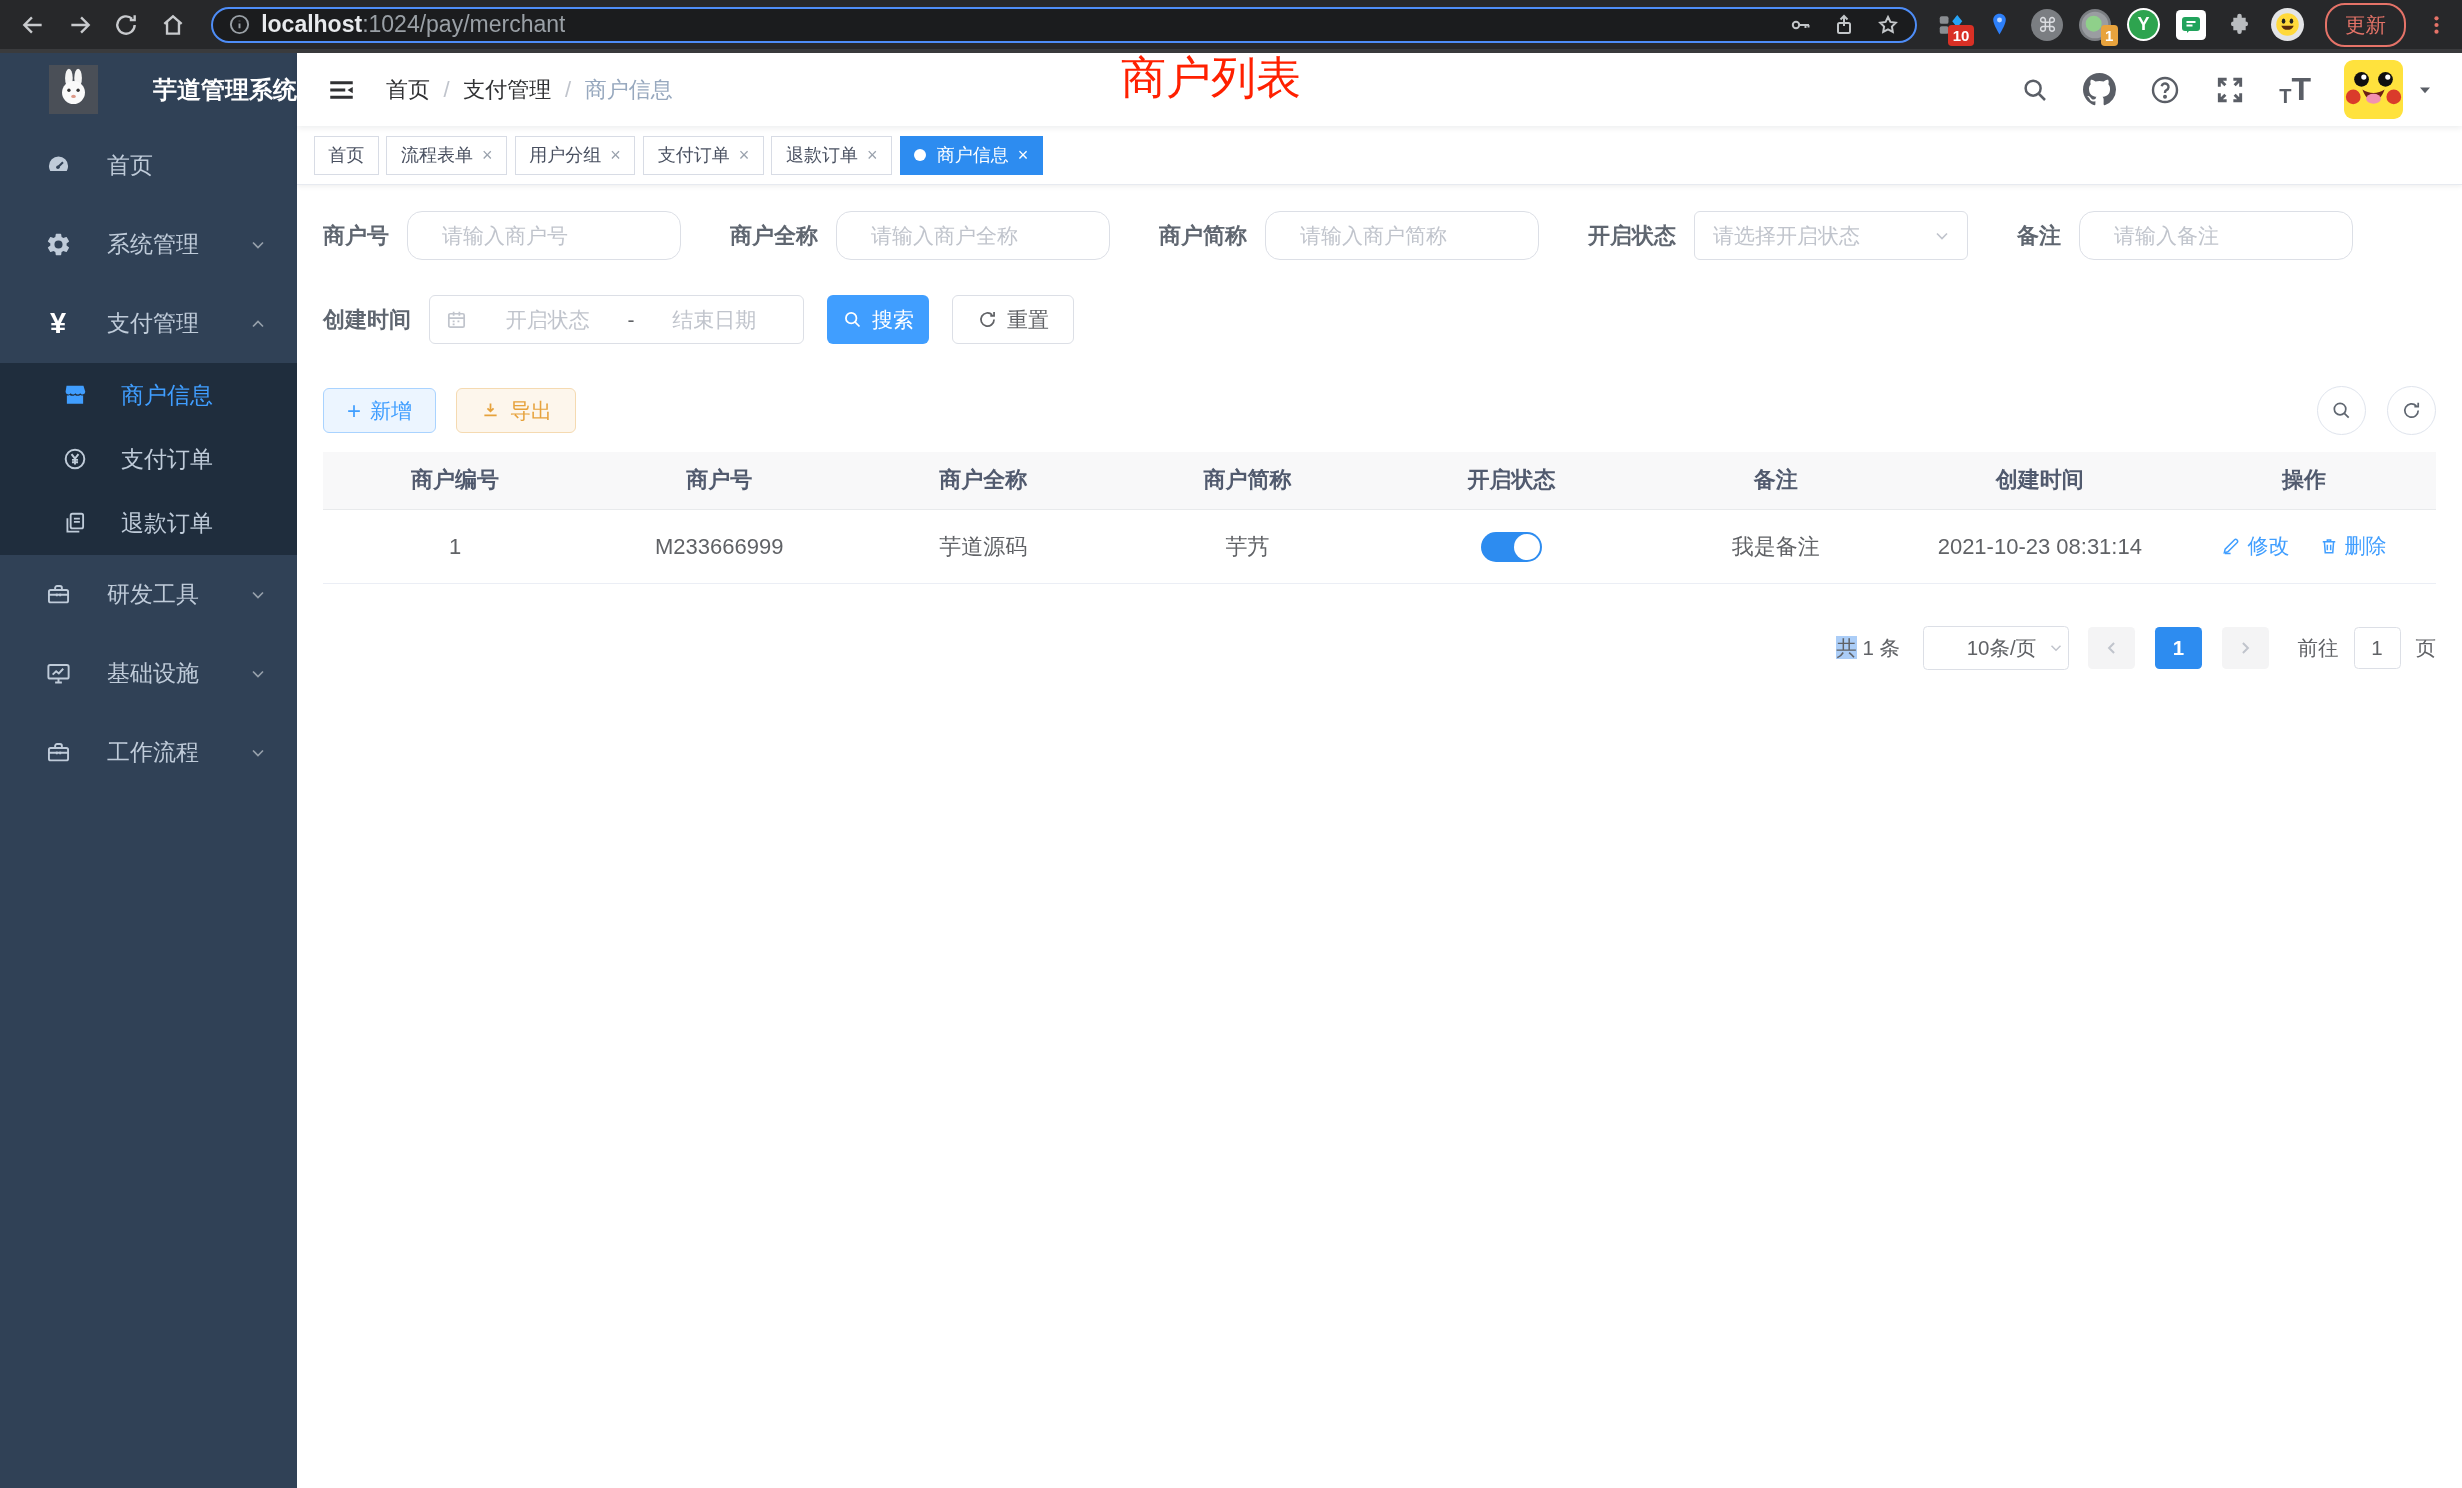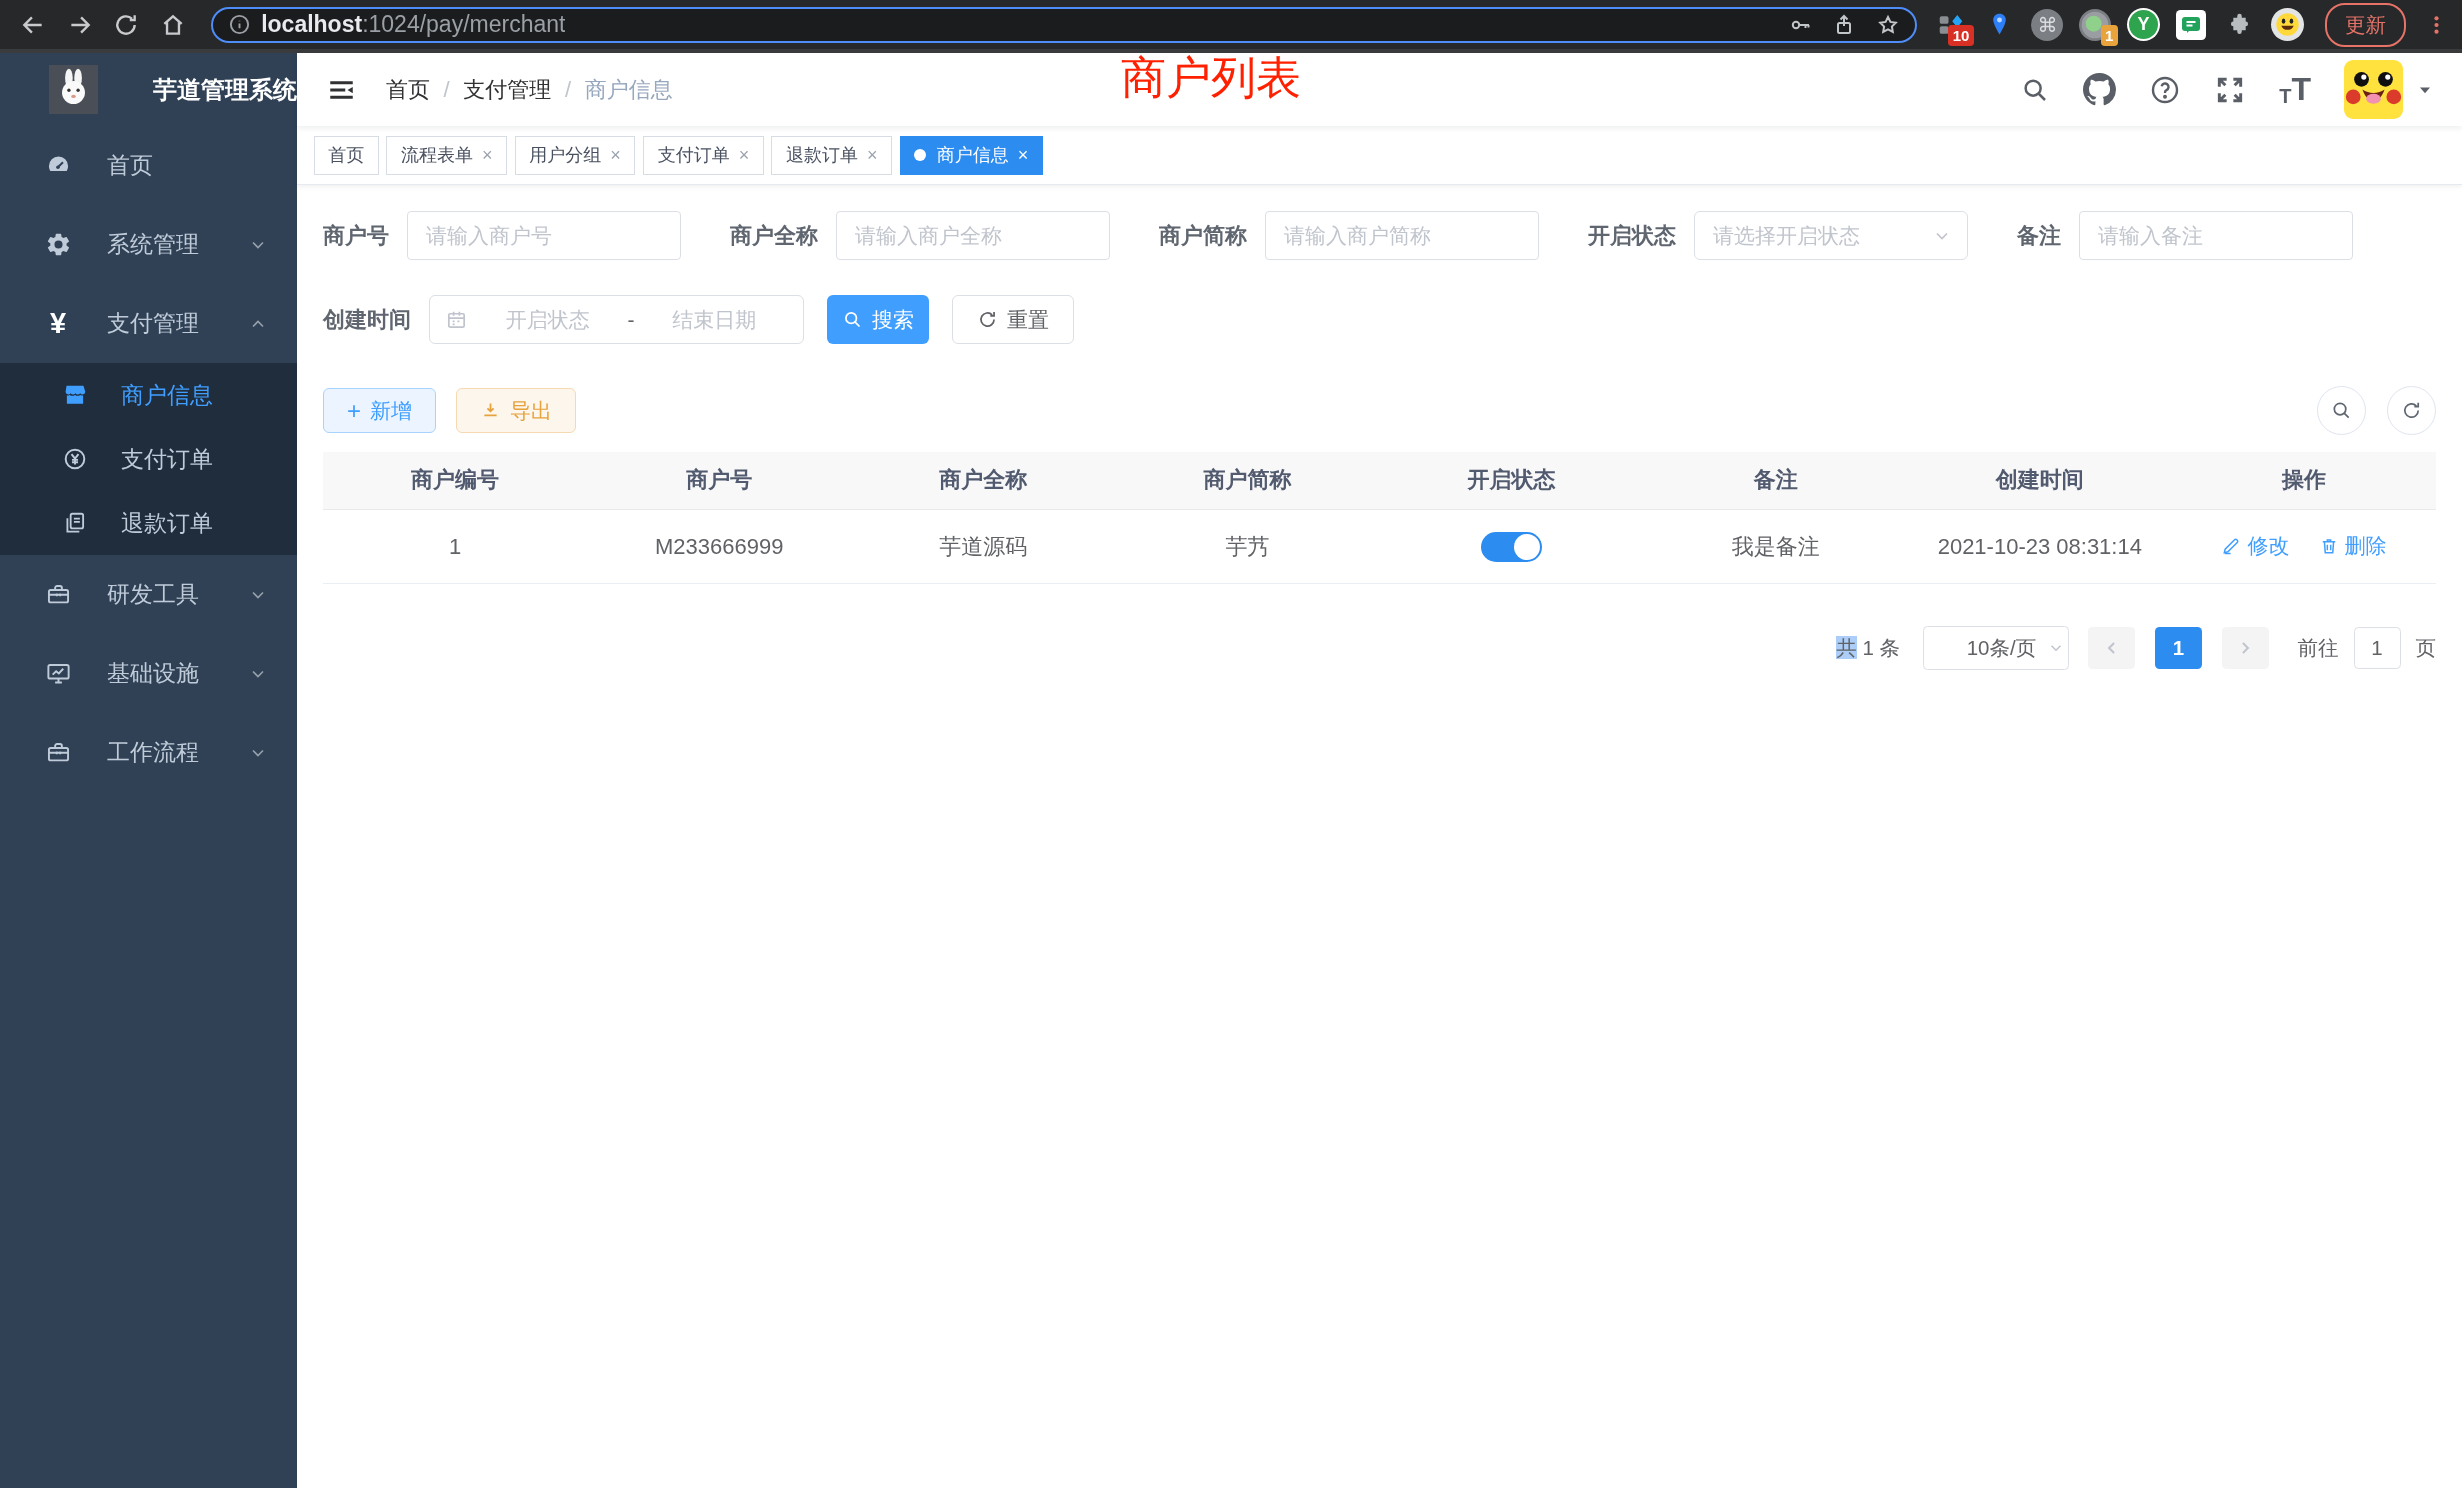--- a/index.html
+++ b/index.html
@@ -81,22 +81,22 @@
   .tag.active .close { color:#fff; }
   .tag.active::before { content:""; width:12px; height:12px; border-radius:50%; background:#fff;
     margin-right:1.5px; }
 
   
   .page { padding:26px 26px 0; flex:1 1 auto; position:relative; }
   .filter-row { display:flex; align-items:center; flex-wrap:nowrap; }
   .filter-row + .filter-row { margin-top:35px; }
   .f-item { display:flex; align-items:center; margin-right:49px; }
   .f-label { font-size:22px; font-weight:700; color:#5f6670; margin-right:18px; white-space:nowrap; }
-  .f-input { width:274px; height:49px; border:1.5px solid #dcdfe6; border-radius:4px;
-    padding:0 18px; font-size:21px; color:#606266; background:#fff;
+  .f-input { width:274px; height:49px; border:1.5px solid #dcdfe6; border-radius:15px;
+    padding:0 34px; font-size:21px; color:#606266; background:#fff;
     font-family:"Liberation Sans", sans-serif; }
   .f-input::placeholder { color:#c0c4cc; }
   .f-select { width:274px; height:49px; border:1.5px solid #dcdfe6; border-radius:6px;
     padding:0 15px 0 18px; display:flex; align-items:center; background:#fff; cursor:pointer; }
   .f-select .ph { font-size:21px; color:#c0c4cc; flex:1; }
   .f-select .caret { color:#c0c4cc; }
   .date-range { width:375px; height:49px; border:1.5px solid #dcdfe6; border-radius:6px;
     display:flex; align-items:center; padding:0 15px; gap:6px; background:#fff; cursor:text; }
   .date-range .cal { color:#c0c4cc; }
   .date-range .dph { font-size:21px; color:#c0c4cc; flex:1; text-align:center; }

